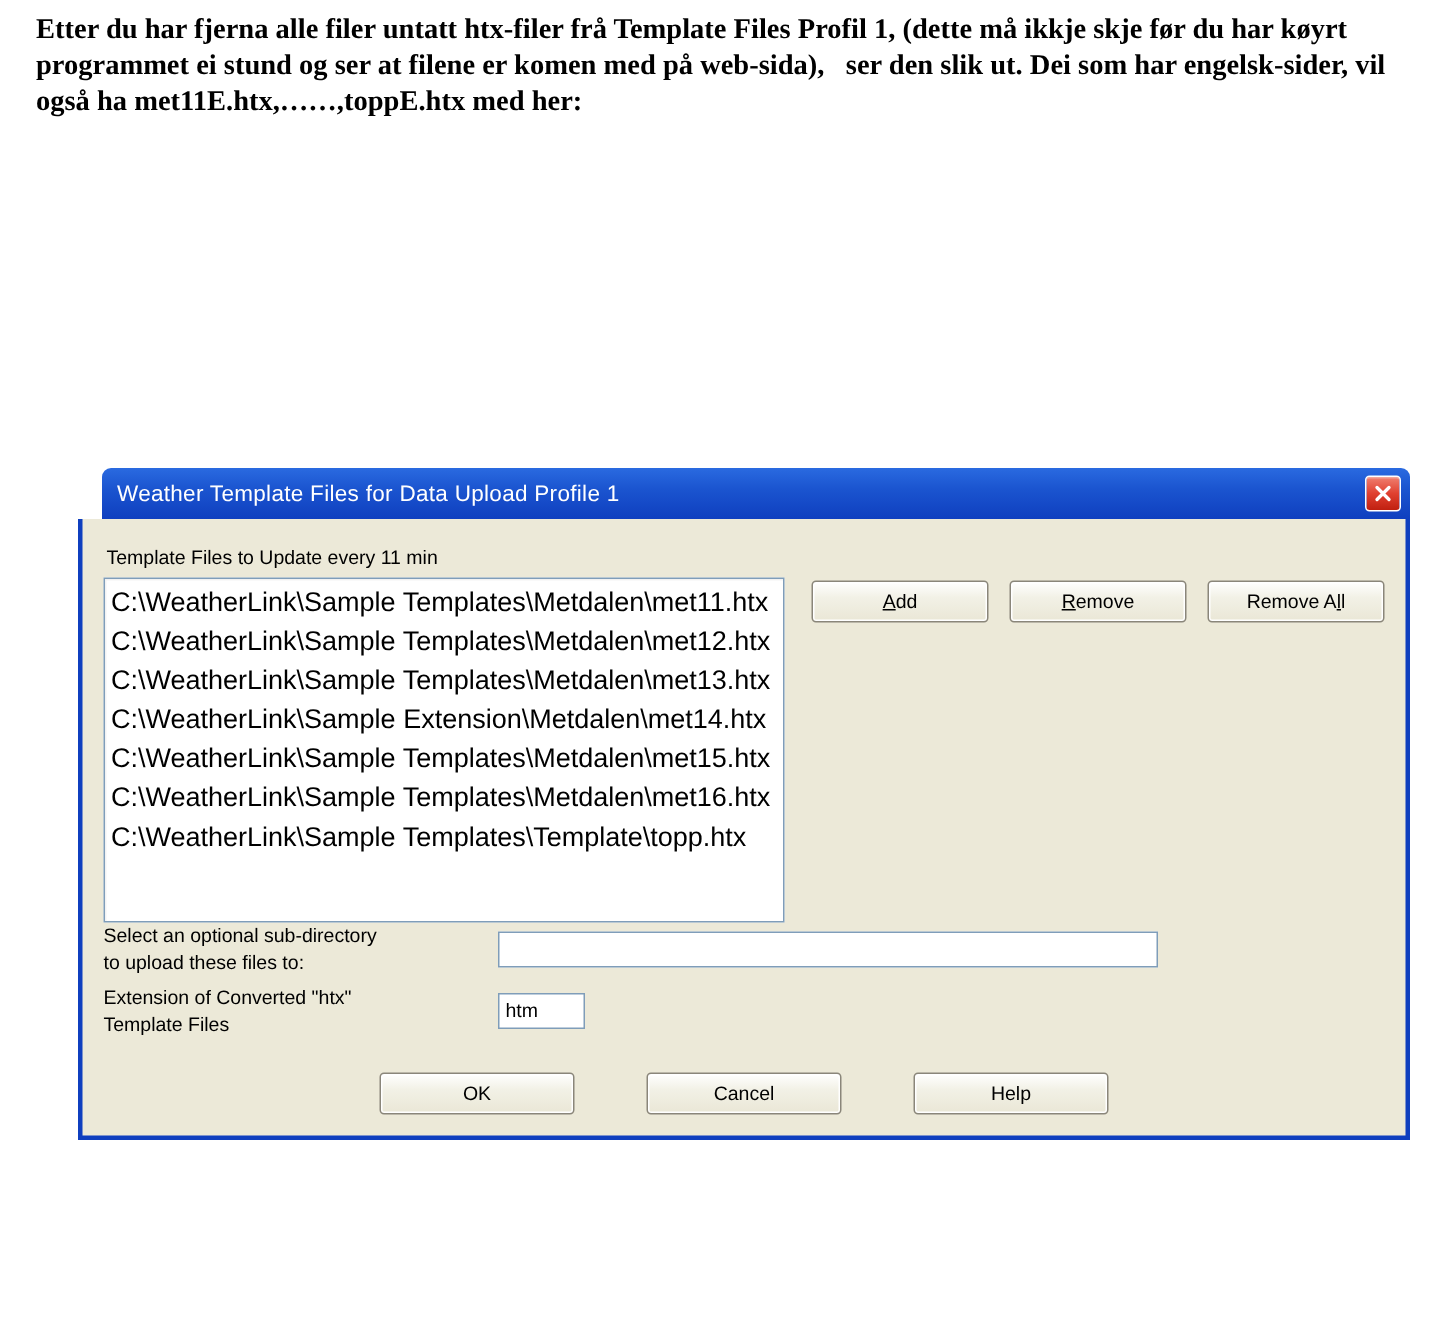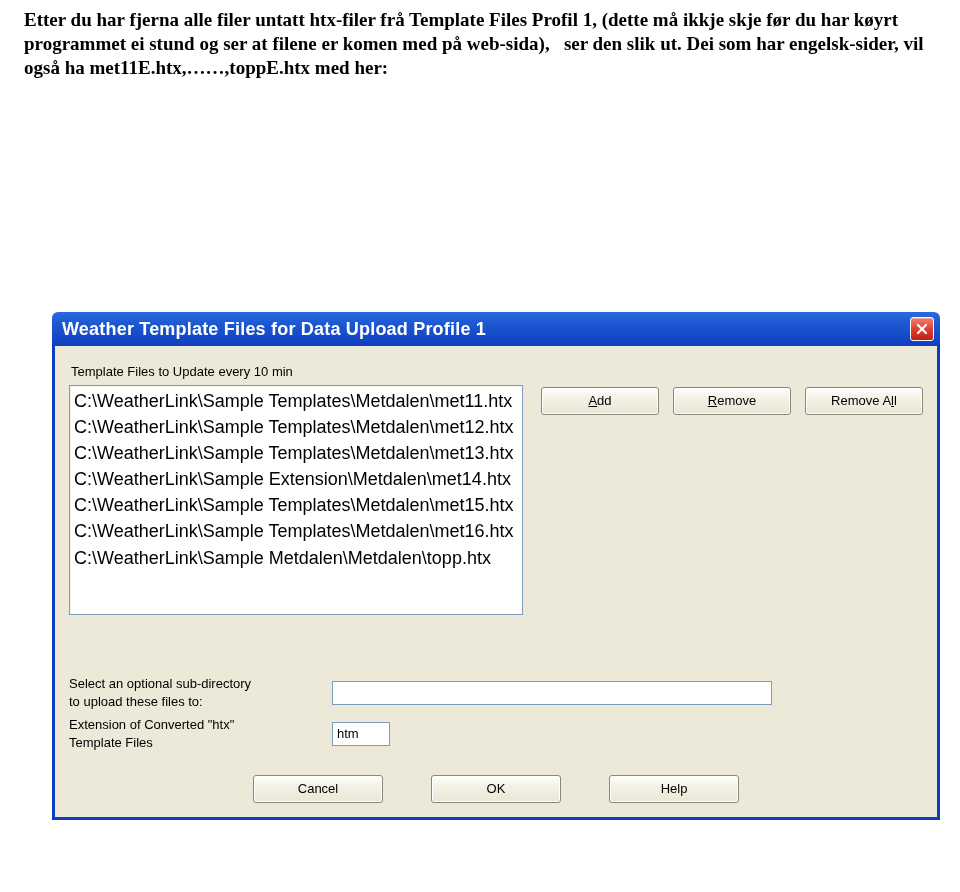--- a/index.html
+++ b/index.html
@@ -29,23 +29,24 @@
     display: flex;
     align-items: center;
     justify-content: space-between;
     height: 34px;
     background: linear-gradient(to bottom, #2a6ae0 0%, #1b55d0 40%, #0f3fbf 100%);
     border-top-left-radius: 6px;
     border-top-right-radius: 6px;
     padding: 0 6px 0 10px;
     color: #fff;
     font-family: "Tahoma", "Trebuchet MS", sans-serif;
-    font-size: 18px;
-    font-weight: bold;
+    font-size: 15px;
+    font-weight: normal;
     letter-spacing: 0.2px;
+    margin-left: 16px;
   }
   .close-btn {
     width: 24px;
     height: 24px;
     background: linear-gradient(to bottom, #f08070 0%, #e04030 50%, #c02010 100%);
     border: 1px solid #ffffff;
     border-radius: 3px;
     display: flex;
     align-items: center;
     justify-content: center;
@@ -94,21 +95,20 @@
     border-radius: 3px;
     font-family: Tahoma, sans-serif;
     font-size: 13px;
     text-align: center;
     line-height: 26px;
     box-shadow: 0 0 0 1px #ffffff inset;
     cursor: default;
   }
   .win-btn .ul { text-decoration: underline; }
   .lower-block {
-    margin-top: 60px;
   }
   .opt-row {
     display: flex;
     align-items: center;
     gap: 8px;
     margin-bottom: 6px;
   }
   .opt-label {
     width: 255px;
     line-height: 1.35;
@@ -144,31 +144,31 @@
   <div class="titlebar">
     <span>Weather Template Files for Data Upload Profile 1</span>
     <div class="close-btn">
       <svg width="12" height="12" viewBox="0 0 12 12">
         <path d="M2 2 L10 10 M10 2 L2 10" stroke="#fff" stroke-width="2.2" stroke-linecap="round"></path>
       </svg>
     </div>
   </div>
 
   <div class="dialog-body">
-    <div class="section-label">Template Files to Update every 10 min</div>
+    <div class="section-label">Template Files to Update every 11 min</div>
 
     <div class="list-row">
       <div class="file-listbox">
         <div>C:\WeatherLink\Sample Templates\Metdalen\met11.htx</div>
         <div>C:\WeatherLink\Sample Templates\Metdalen\met12.htx</div>
         <div>C:\WeatherLink\Sample Templates\Metdalen\met13.htx</div>
         <div>C:\WeatherLink\Sample Extension\Metdalen\met14.htx</div>
         <div>C:\WeatherLink\Sample Templates\Metdalen\met15.htx</div>
         <div>C:\WeatherLink\Sample Templates\Metdalen\met16.htx</div>
-        <div>C:\WeatherLink\Sample Metdalen\Metdalen\topp.htx</div>
+        <div>C:\WeatherLink\Sample Templates\Template\topp.htx</div>
       </div>
 
       <div class="btn-col">
         <div class="win-btn"><span class="ul">A</span><span></span><span>dd</span></div>
         <div class="win-btn"><span class="ul">R</span><span>emove</span></div>
         <div class="win-btn"><span>Remove A</span><span class="ul">l</span><span>l</span></div>
       </div>
     </div>
 
     <div class="lower-block">
@@ -183,18 +183,18 @@
       <div class="opt-row">
         <div class="opt-label">
           <span>Extension of Converted "htx"</span><br>
           <span>Template Files</span>
         </div>
         <input type="text" class="text-input ext-input" value="htm" style="">
       </div>
     </div>
 
     <div class="btn-row">
+      <div class="win-btn">OK</div>
       <div class="win-btn">Cancel</div>
-      <div class="win-btn">OK</div>
       <div class="win-btn">Help</div>
     </div>
   </div>
 </div>
 
 </body></html>

